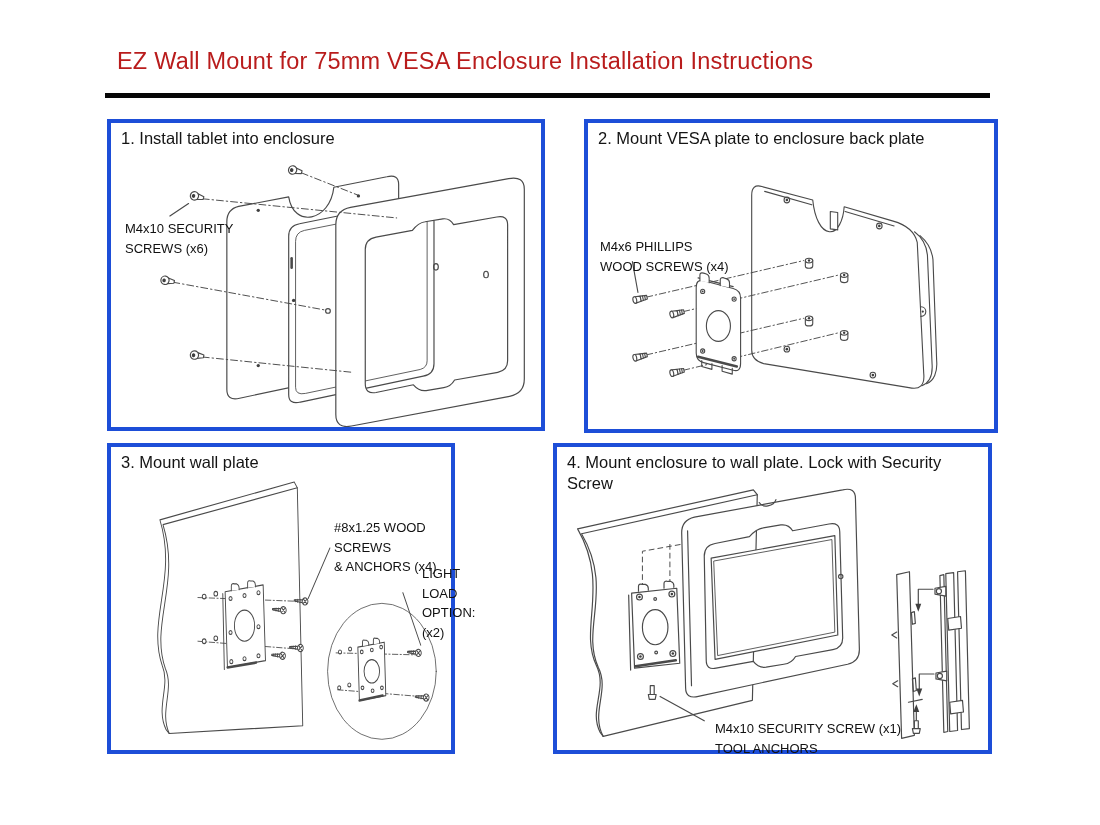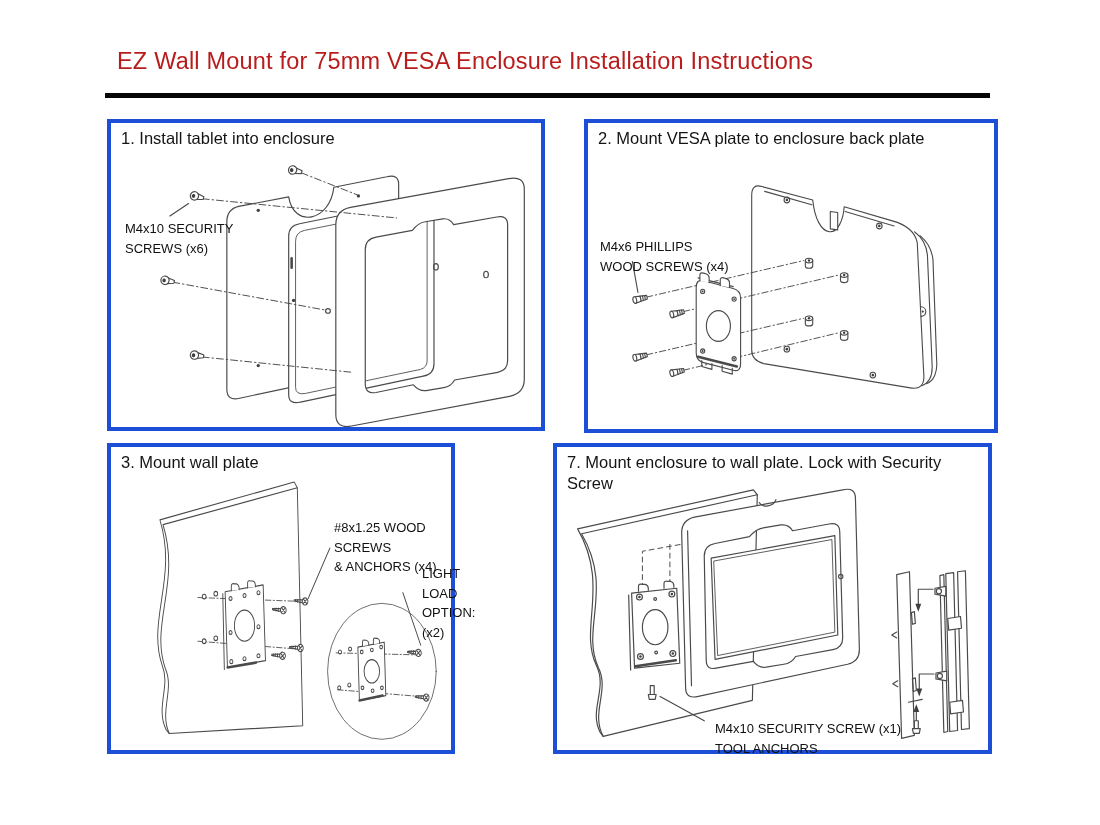--- a/index.html
+++ b/index.html
@@ -210,21 +210,21 @@
         <path class="thick" d="M320 261L350 256"></path>
         <use href="#screwC" transform="translate(396,212) rotate(4)"></use>
         <use href="#screwC" transform="translate(406,258) rotate(4)"></use>
       </g>
       <path d="M282 104L254 156M376 150L399 204"></path>
     </g>
   </svg>
 </section>
 
 <section class="panel" id="p4">
-  <div class="ph" style="width:420px">7. Mount enclosure to wall plate.  Lock with Security Screw</div>
+  <div class="ph" style="width:420px">4. Mount enclosure to wall plate.  Lock with Security Screw</div>
   <div class="callout" style="left:158px;top:272px">M4x10 SECURITY SCREW (x1)
 TOOL ANCHORS</div>
   <svg viewBox="0 0 439 311" preserveAspectRatio="none">
     <g class="s">
       <g>
         <path class="fw" d="M25 89L204 49L199 260L47 297C34 272 54 250 42 226C24 186 58 146 25 89Z"></path>
         <path d="M21 84L200 44L204 49M21 84C54 142 22 186 40 224C52 248 32 270 44 293L47 297"></path>
       </g>
       <path class="da" d="M87 145L87 107L126 100M115 141L115 100"></path>
       <g>

